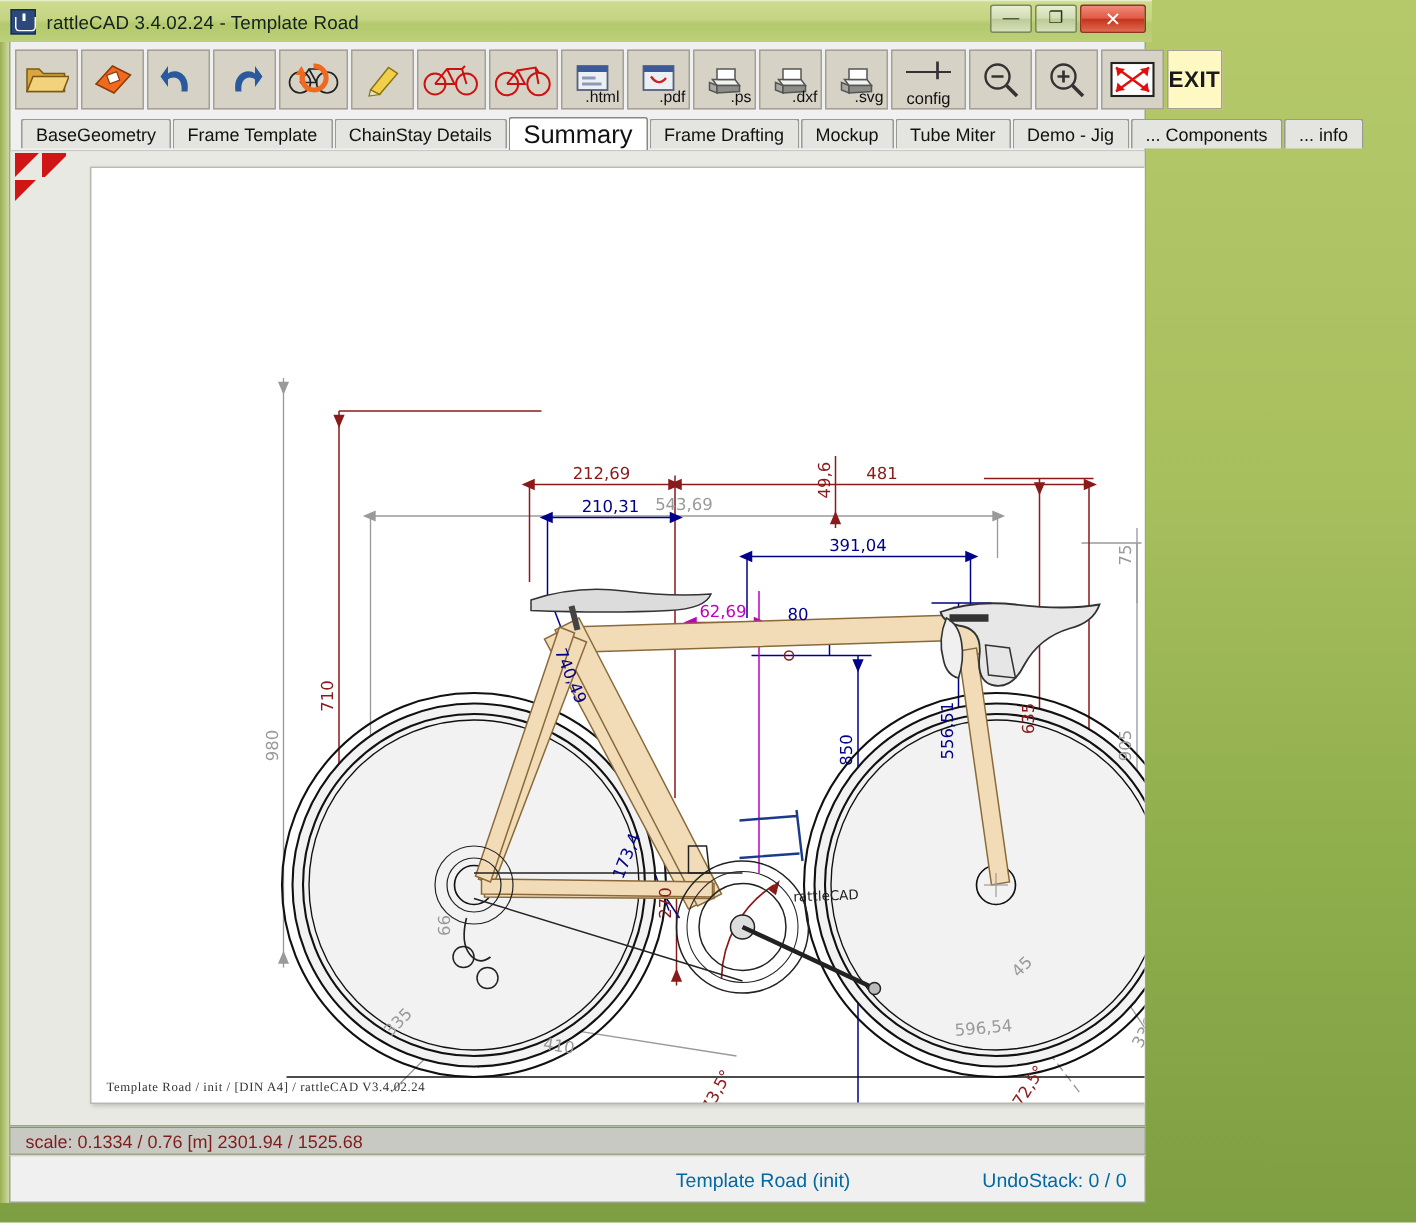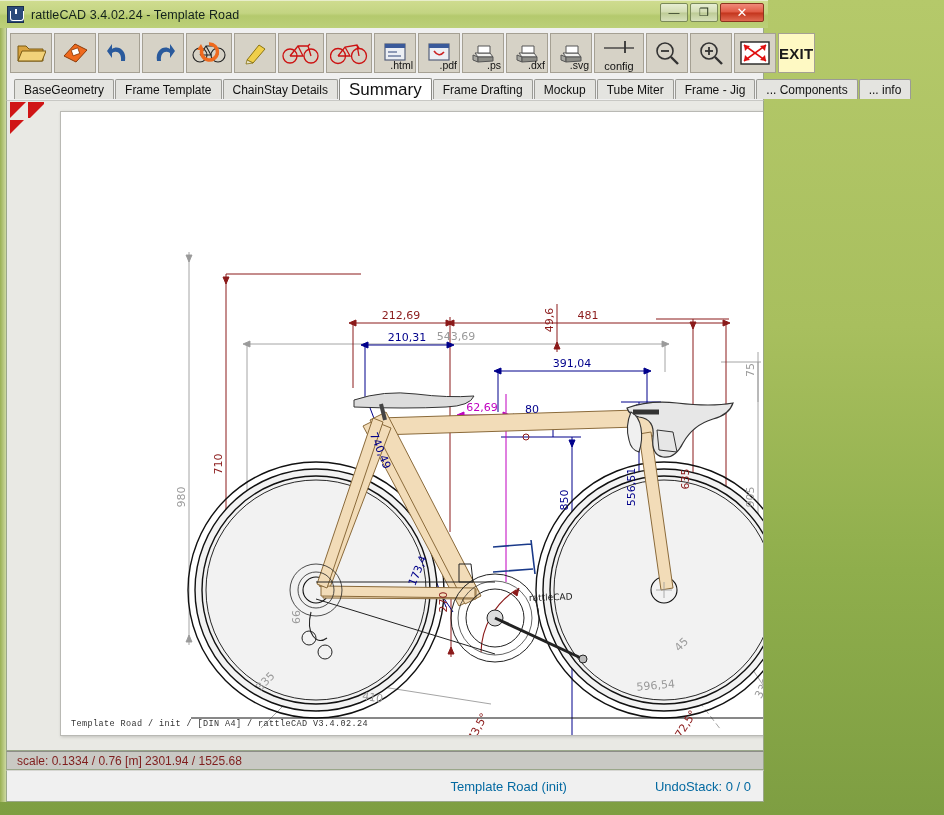--- a/index.html
+++ b/index.html
@@ -195,21 +195,21 @@
     width: 838px; height: 625px;
     background: #fff;
     border: 1px solid #b9b9b4;
     box-shadow: 1px 1px 3px rgba(0,0,0,.18);
     overflow: hidden;
   }
   #drawing { position: absolute; left: 0; top: 0; }
   #paper-caption {
     position: absolute;
     left: 10px; bottom: 6px;
-    font-family: Liberation Mono, monospace;
+    font-family: Liberation Serif, serif;
     font-size: 8.5px;
     color: #333;
     letter-spacing: .4px;
     white-space: nowrap;
   }
 
   
   #scalebar {
     height: 19px;
     background: #c9c9c4;
@@ -469,21 +469,21 @@
   </div>
 
   <div id="tabbar">
     <div class="tab">BaseGeometry</div>
     <div class="tab">Frame Template</div>
     <div class="tab">ChainStay Details</div>
     <div class="tab active">Summary</div>
     <div class="tab">Frame Drafting</div>
     <div class="tab">Mockup</div>
     <div class="tab">Tube Miter</div>
-    <div class="tab">Frame - Jig</div>
+    <div class="tab">Demo - Jig</div>
     <div class="tab">... Components</div>
     <div class="tab">... info</div>
   </div>
 
   <div id="canvas-wrap">
     <div id="canvas-bg"></div>
 
     <svg id="corner-marker" viewBox="0 0 34 34">
       <path d="M0 0 L16 0 L0 16 Z" fill="#d01515"></path>
       <path d="M18 0 L34 0 L34 2 L20 16 L18 16 Z" fill="#d01515"></path>

